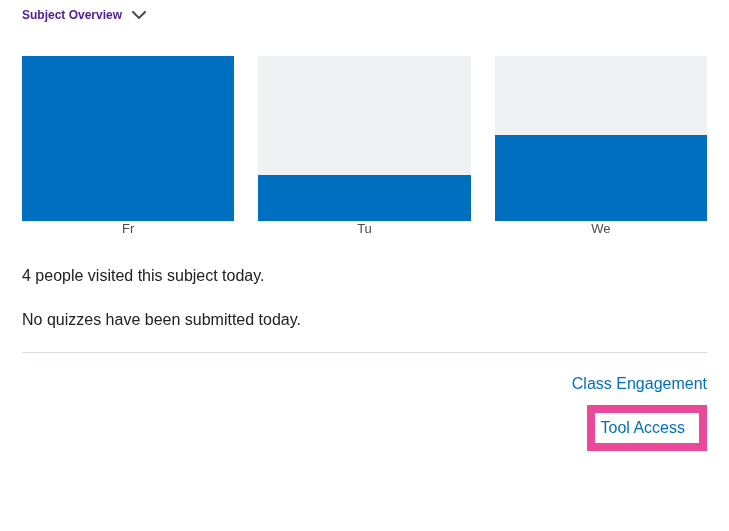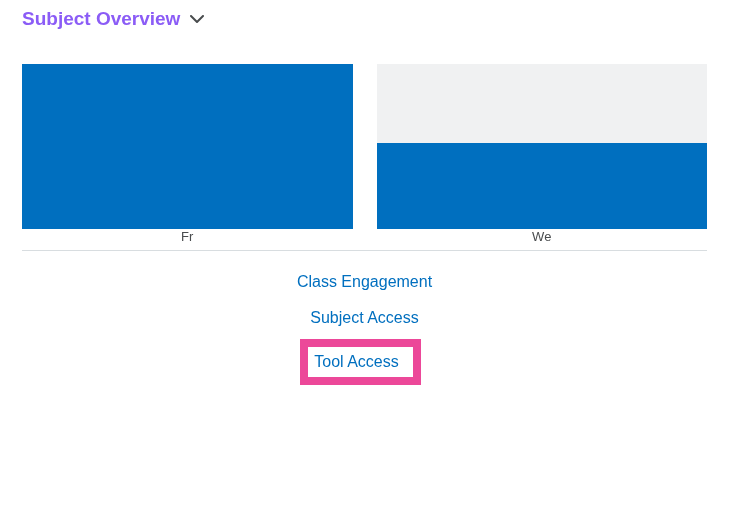--- a/index.html
+++ b/index.html
@@ -12,22 +12,22 @@
     width: 729px;
   }
   .container {
     padding: 8px 22px 20px 22px;
   }
   .header {
     display: flex;
     align-items: center;
     gap: 10px;
     font-weight: 700;
-    font-size: 19px;
-    color: #8b5cf6;
+    font-size: 12px;
+    color: #4c1d95;
     padding-bottom: 8px;
     cursor: pointer;
   }
   .chevron {
     display: inline-block;
   }
   .chevron svg { display: block; }
   .chart-area {
     margin-top: 26px;
   }
@@ -69,21 +69,21 @@
   }
   hr.divider {
     border: none;
     border-top: 1px solid #d8dde0;
     margin: 6px 0 16px 0;
   }
   .links {
     display: flex;
     flex-direction: column;
     gap: 6px;
-    align-items: center;
+    align-items: flex-end;
   }
   .link {
     color: #006fbf;
     font-size: 16px;
     text-decoration: none;
     cursor: pointer;
     padding: 6px 0;
     display: inline-block;
   }
   .link-highlight {
@@ -109,29 +109,38 @@
   <div class="chart-area">
     <div class="bars-row" id="bars-row">
         <div class="bar-col">
           <div class="bar-track" style="background: rgb(240, 241, 242);">
             <div class="bar-fill" style="height: 100%; background: rgb(0, 111, 191);"></div>
           </div>
           <div class="bar-label">Fr</div>
         </div>
         <div class="bar-col">
           <div class="bar-track" style="background: rgb(240, 241, 242);">
+            <div class="bar-fill" style="height: 28%; background: rgb(0, 111, 191);"></div>
+          </div>
+          <div class="bar-label">Tu</div>
+        </div>
+        <div class="bar-col">
+          <div class="bar-track" style="background: rgb(240, 241, 242);">
             <div class="bar-fill" style="height: 52%; background: rgb(0, 111, 191);"></div>
           </div>
           <div class="bar-label">We</div>
         </div>
       </div>
   </div>
 
+  <div class="stats">
+    <p>4 people visited this subject today.</p>
+    <p>No quizzes have been submitted today.</p>
+  </div>
 
   <hr class="divider">
 
   <div class="links">
     <a class="link">Class Engagement</a>
-    <a class="link">Subject Access</a>
     <a class="link link-highlight">Tool Access</a>
   </div>
 
 </div>
 
 </body></html>

